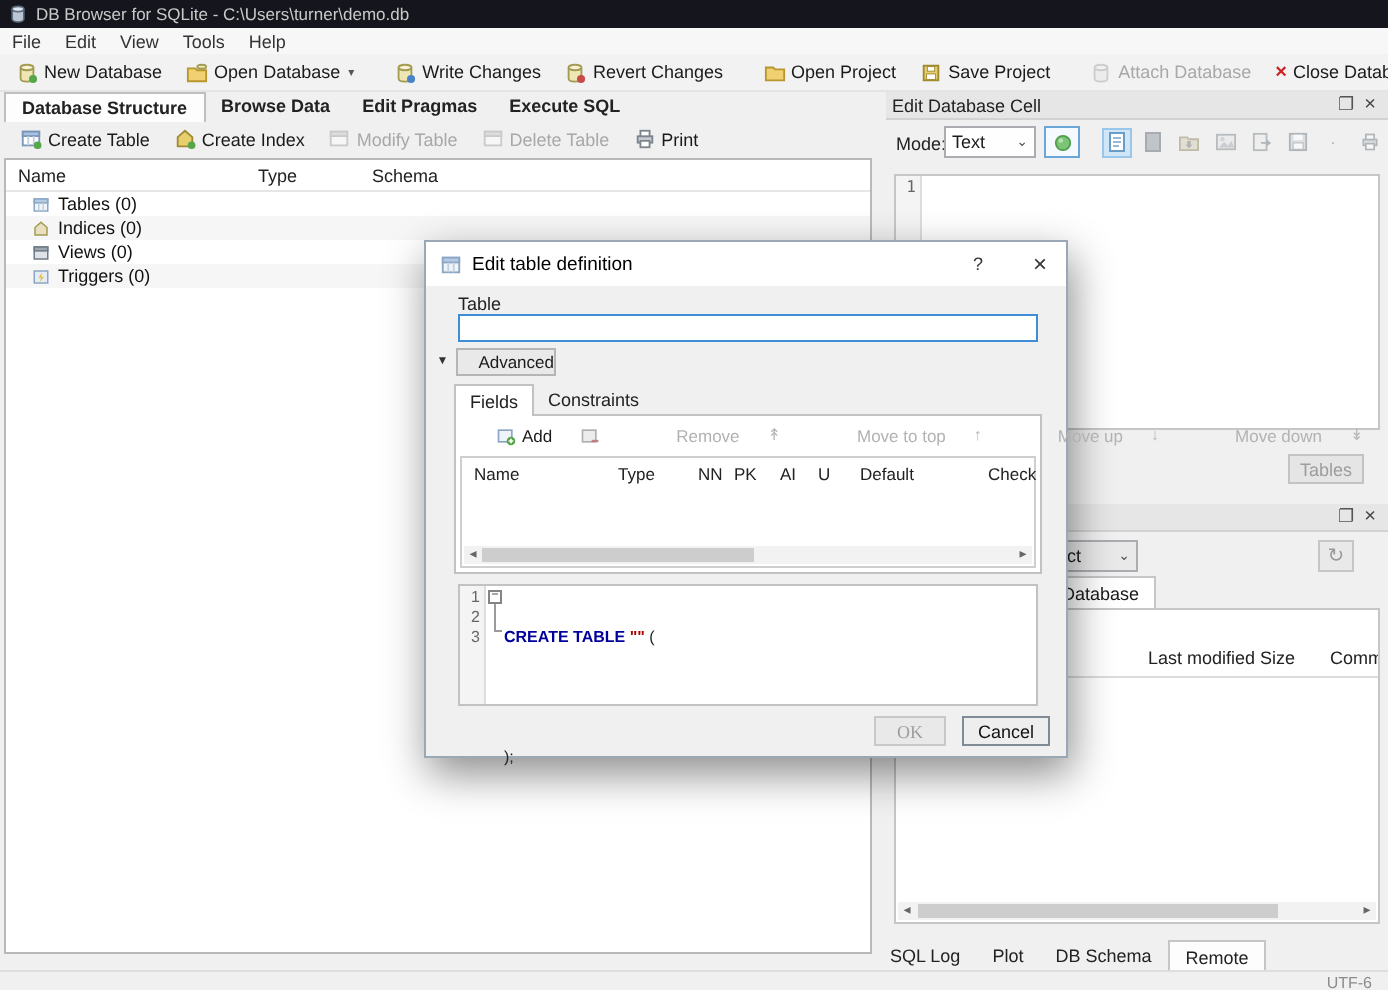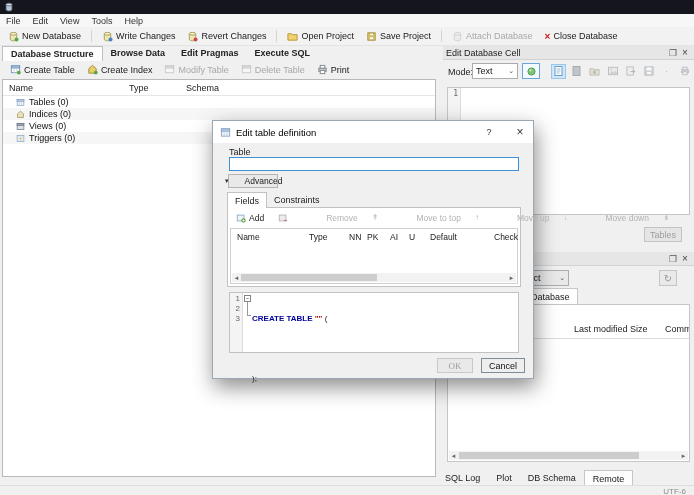--- a/index.html
+++ b/index.html
@@ -78,27 +78,27 @@
   .statusbar .enc { position:absolute; right:8px; top:1px; font-size:8px; color:#8c8c8c; }
 
   
   .dialog { position:absolute; left:212px; top:120px; width:322px; height:259px; background:#f0f0f0; border:1px solid #9aa7b5; box-shadow:2px 8px 20px rgba(0,0,0,.45); z-index:20; }
   .dtitle { height:22px; background:#fff; display:flex; align-items:center; padding-left:7px; gap:5px; }
   .dtitle .t { flex:1; font-size:9.5px; color:#000; }
   .dbtn { width:26px; height:22px; display:flex; align-items:center; justify-content:center; color:#333; }
   .dbtn.x { font-size:12px; }
   .dlabel { position:absolute; left:16px; top:26px; color:#222; }
   .dinput { position:absolute; left:16px; top:36px; width:290px; height:14px; border:1px solid #3f8fd6; background:#fff; font-size:9px; padding:0 2px; outline:none; }
-  .advbtn { position:absolute; left:15px; top:53px; width:50px; height:14px; background:#e9e9e9; border:1px solid #b5b5b5; display:flex; align-items:center; justify-content:center; gap:15px; font-size:8.5px; }
+  .advbtn { position:absolute; left:15px; top:53px; width:50px; height:14px; background:#e9e9e9; border:1px solid #b5b5b5; display:flex; align-items:center; justify-content:flex-end; gap:15px; font-size:8.5px; }
   .advbtn .a { font-size:6px; color:#333; }
   .dtabs { position:absolute; left:14px; top:71px; height:16px; display:flex; }
   .dtab { padding:3px 7px 2px; color:#222; }
   .dtab.selected { background:#fff; border:1px solid #c2c2c2; border-bottom:none; position:relative; z-index:2; }
   .dcontent { position:absolute; left:14px; top:86px; width:294px; height:80px; background:#fff; border:1px solid #c2c2c2; }
-  .dactions { height:19px; display:flex; align-items:center; gap:14px; padding-left:8px; }
+  .dactions { height:19px; display:flex; align-items:center; gap:14px; padding-left:20px; }
   .dact { display:flex; align-items:center; gap:3px; white-space:nowrap; font-size:8.5px; }
   .dact.disabled { color:#b2b2b2;gap:38px; }
   .dact .aicon { color:#b8b8b8; font-size:8px; }
   .dgrid { position:absolute; left:2px; top:20px; right:2px; bottom:2px; border:1px solid #cfcfcf; }
   .dgrid span.h { position:absolute; top:3px; font-size:8.5px; color:#222; }
   .dsql { position:absolute; left:16px; top:171px; width:290px; height:61px; background:#fff; border:1px solid #c2c2c2; display:flex; font-family:"DejaVu Sans Mono",monospace; }
   .dsql .gutter { width:13px; }
   .foldcol { width:9px; position:relative; }
   .foldbox { position:absolute; left:1px; top:2px; width:7px; height:7px; border:1px solid #848484; background:#fff; font-size:6px; line-height:5px; text-align:center; color:#333; }
   .foldline { position:absolute; left:4px; top:9px; width:4px; height:14px; border-left:1px solid #9a9a9a; border-bottom:1px solid #9a9a9a; }
@@ -112,38 +112,47 @@
 </head>
 <body>
 
 <div class="screen">
 
   <div class="titlebar">
     <svg width="10" height="10" viewBox="0 0 12 12">
         <path d="M2.5 3v6c0 1 1.6 1.8 3.5 1.8S9.5 10 9.5 9V3" fill="#b9c6d4" stroke="#5b6b7b"></path>
         <ellipse cx="6" cy="3" rx="3.5" ry="1.6" fill="#dce6ef" stroke="#5b6b7b"></ellipse>
       </svg>
+    <span class="t">DB Browser for SQLite - C:\Users\turner\demo.db</span>
   </div>
 
   <div class="menubar">
     <span>File</span>
     <span>Edit</span>
     <span>View</span>
     <span>Tools</span>
     <span>Help</span>
   </div>
 
   <div class="toolbar1">
     <div class="tbtn">
       <svg width="11" height="11" viewBox="0 0 12 12">
           <path d="M2.5 3v6c0 1 1.6 1.7 3.5 1.7S9.5 10 9.5 9V3" fill="#efe6b5" stroke="#a39b52"></path>
           <ellipse cx="6" cy="3" rx="3.5" ry="1.5" fill="#f7f2d6" stroke="#a39b52"></ellipse>
           <circle cx="9.3" cy="9.3" r="2.2" fill="#57a64a"></circle>
         </svg>
       <span class="lbl">New Database</span>
+    </div>
+    <div class="tbtn">
+      <svg width="11" height="11" viewBox="0 0 12 12">
+          <path d="M1 3.5h4l1 1h5v6H1z" fill="#f0d070" stroke="#b8962e"></path>
+          <ellipse cx="8.6" cy="2.6" rx="2.4" ry="1.1" fill="#efe6b5" stroke="#a39b52"></ellipse>
+        </svg>
+      <span class="lbl">Open Database</span>
+      <span class="dd">▾</span>
     </div>
     <i class="vsep"></i>
     <div class="tbtn">
       <svg width="11" height="11" viewBox="0 0 12 12">
           <path d="M2.5 3v6c0 1 1.6 1.7 3.5 1.7S9.5 10 9.5 9V3" fill="#efe6b5" stroke="#a39b52"></path>
           <ellipse cx="6" cy="3" rx="3.5" ry="1.5" fill="#f7f2d6" stroke="#a39b52"></ellipse>
           <circle cx="9.3" cy="9.3" r="2.2" fill="#4a82c8"></circle>
         </svg>
       <span class="lbl">Write Changes</span>
     </div>

